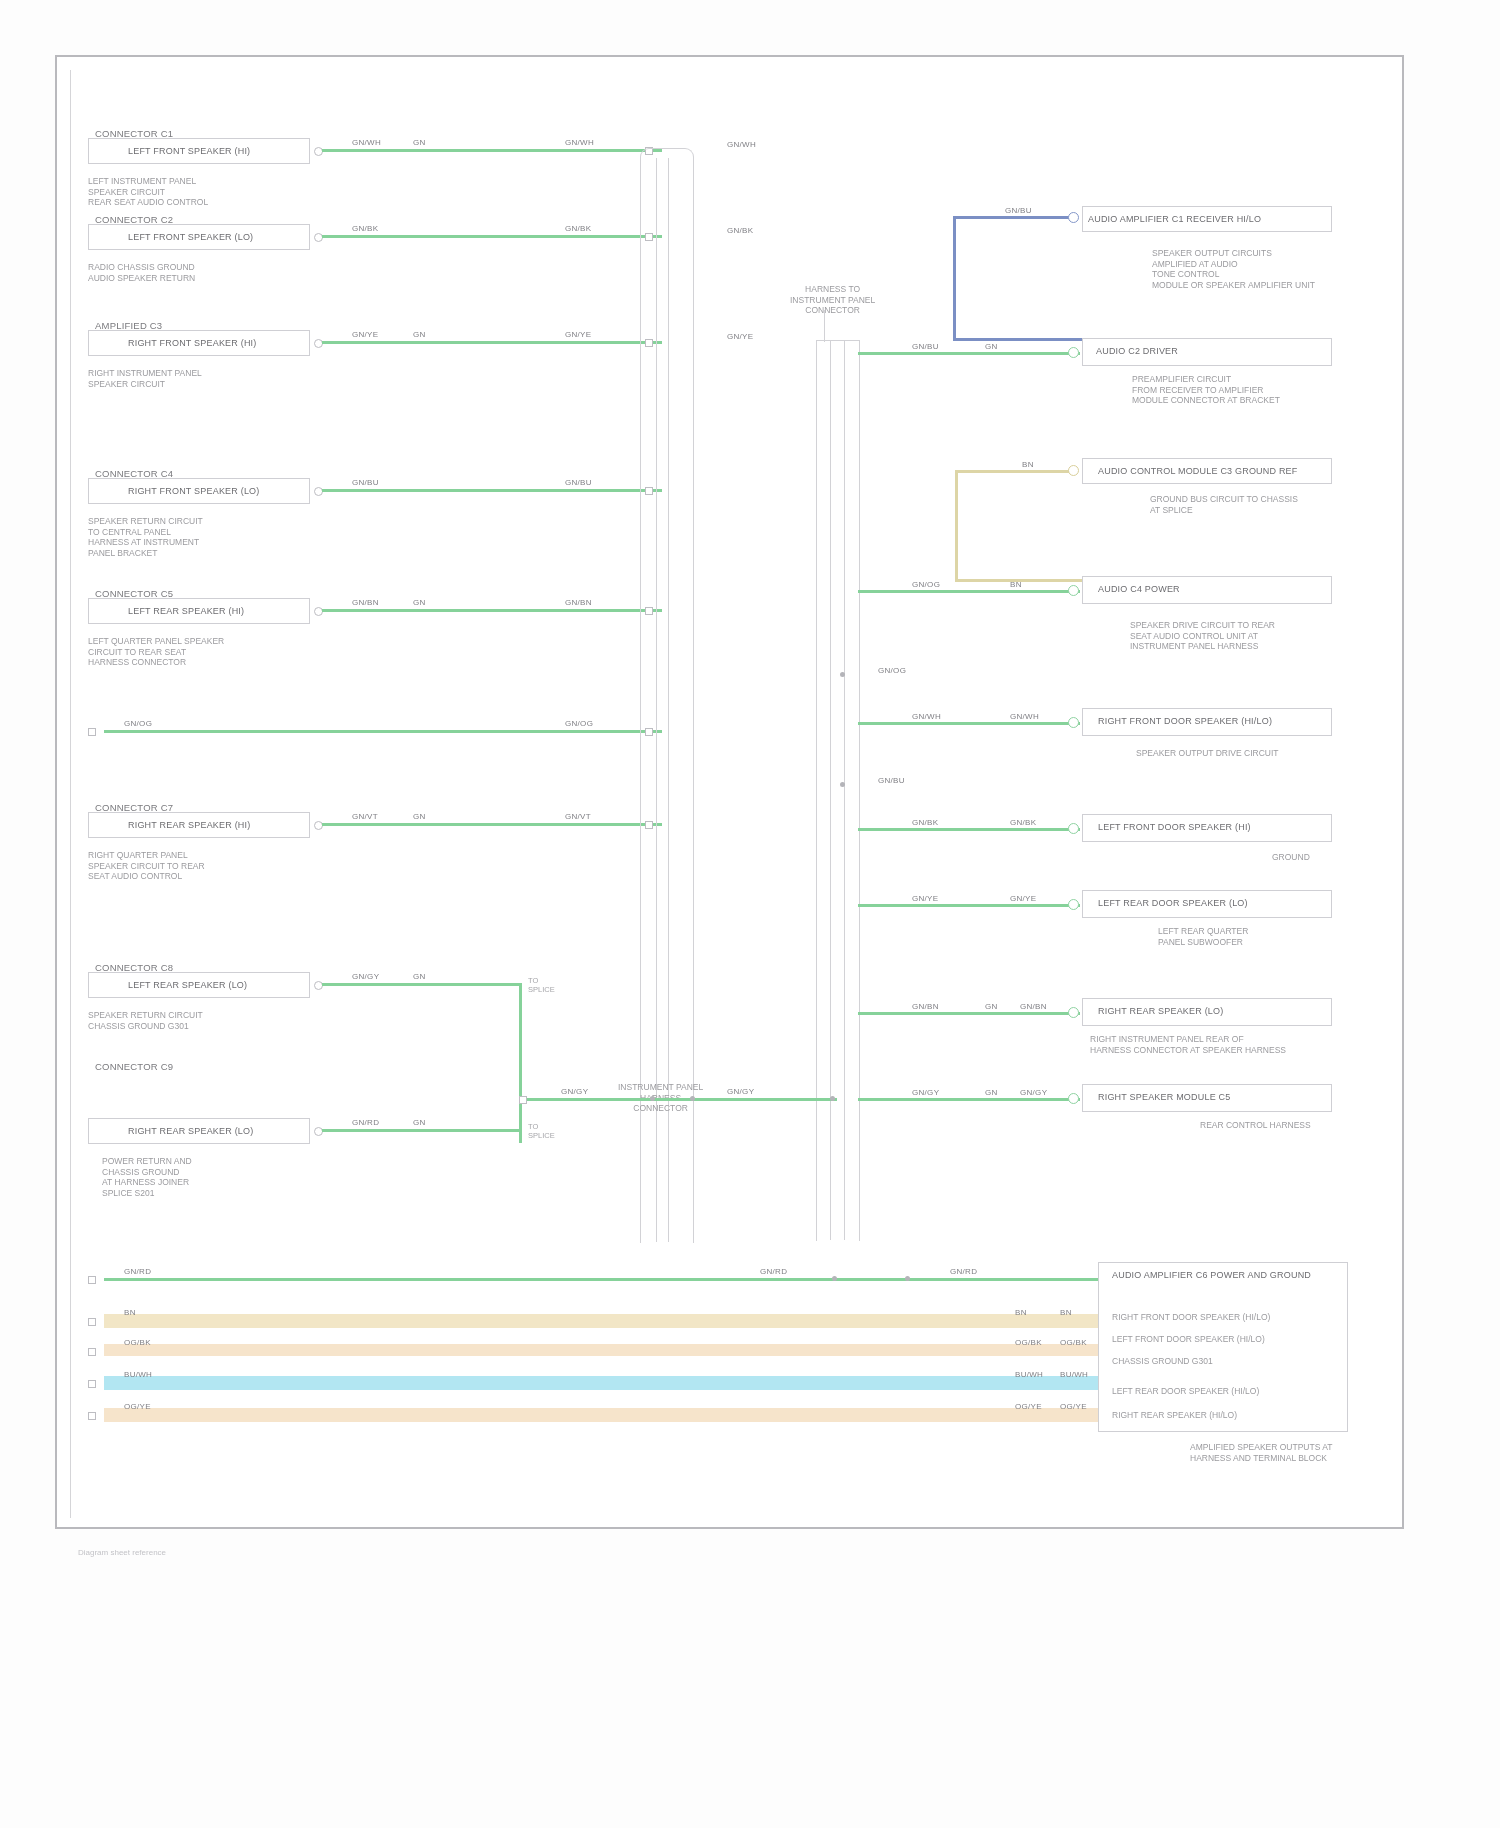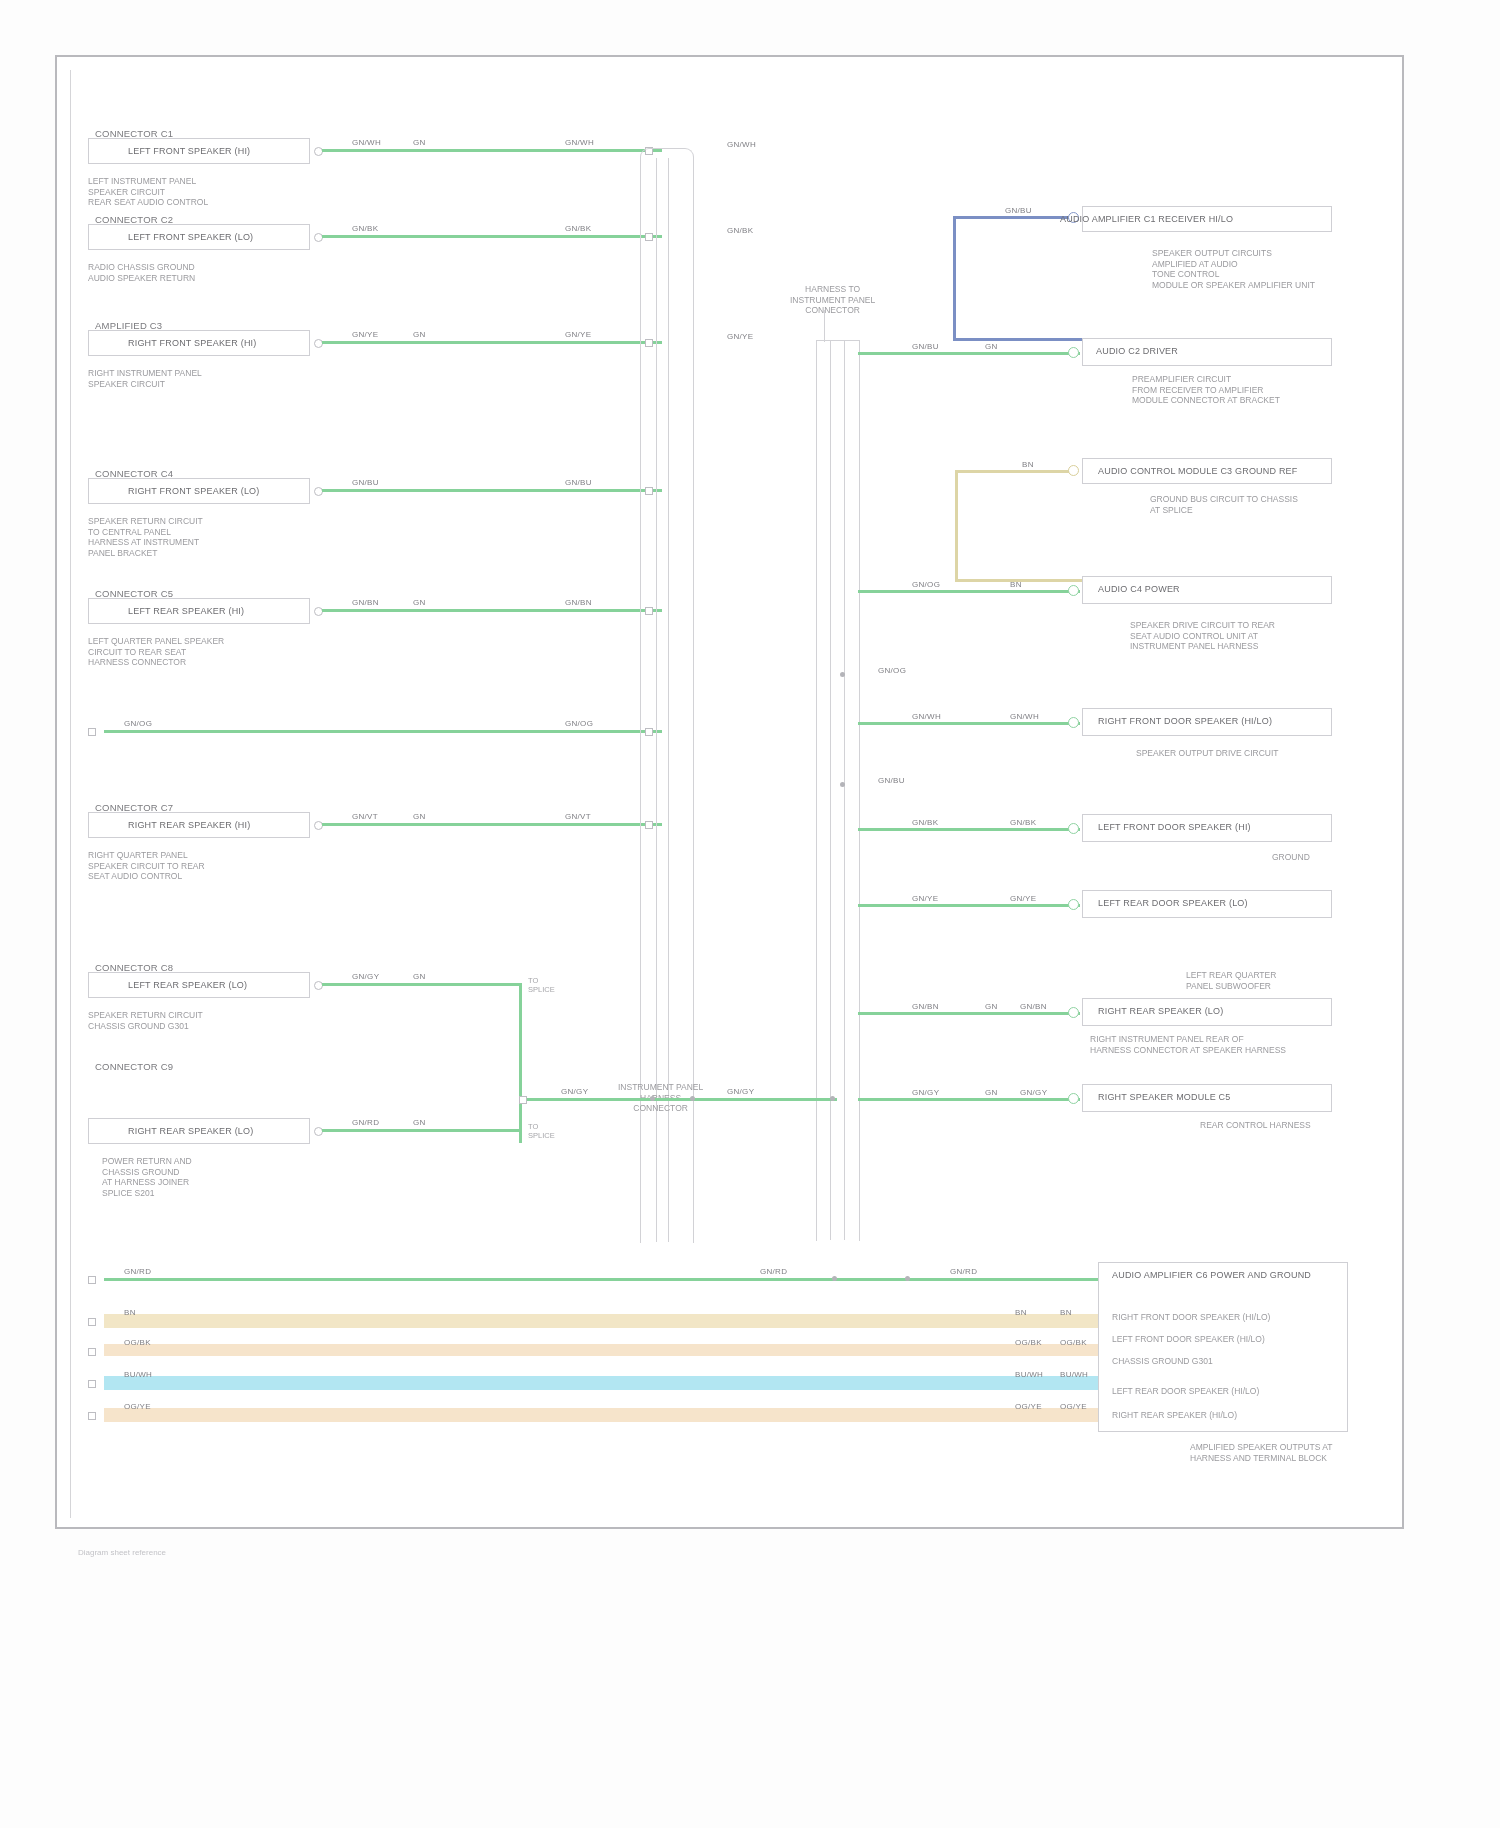--- a/index.html
+++ b/index.html
@@ -230,21 +230,21 @@
   <div class="trunkline" style="left:844px;top:340px;height:900px;"></div>
 
   <div class="trunkline" style="left:824px;top:310px;height:32px;"></div>
 
   <div class="wire v blue" style="left:953px;top:216px;height:125px;"></div>
   <div class="wire h blue" style="left:953px;top:216px;width:120px;"></div>
   <div class="wire h blue" style="left:953px;top:338px;width:130px;"></div>
   <div class="wirelbl" style="left:1005px;top:206px;">GN/BU</div>
   <div class="splice blue" style="left:1068px;top:212px;"></div>
   <div class="box" style="left:1082px;top:206px;width:250px;height:26px;"></div>
-  <div class="boxlabel dark" style="left:1060px;top:214px;">AUDIO AMPLIFIER C1 RECEIVER HI/LO</div>
+  <div class="boxlabel dark" style="left:1088px;top:214px;">AUDIO AMPLIFIER C1 RECEIVER HI/LO</div>
   <div class="subtext" style="left:1152px;top:248px;">SPEAKER OUTPUT CIRCUITS
 AMPLIFIED AT AUDIO
 TONE CONTROL
 MODULE OR SPEAKER AMPLIFIER UNIT</div>
 
   <div class="wire h green" style="left:858px;top:352px;width:222px;"></div>
   <div class="wirelbl" style="left:912px;top:342px;">GN/BU</div>
   <div class="wirelbl" style="left:985px;top:342px;">GN</div>
   <div class="splice" style="left:1068px;top:347px;"></div>
   <div class="box" style="left:1082px;top:338px;width:250px;height:28px;"></div>
@@ -294,21 +294,21 @@
   <div class="box" style="left:1082px;top:814px;width:250px;height:28px;"></div>
   <div class="boxlabel dark" style="left:1098px;top:822px;">LEFT FRONT DOOR SPEAKER (HI)</div>
   <div class="subtext" style="left:1272px;top:852px;">GROUND</div>
 
   <div class="wire h green" style="left:858px;top:904px;width:222px;"></div>
   <div class="wirelbl" style="left:912px;top:894px;">GN/YE</div>
   <div class="wirelbl" style="left:1010px;top:894px;">GN/YE</div>
   <div class="splice" style="left:1068px;top:899px;"></div>
   <div class="box" style="left:1082px;top:890px;width:250px;height:28px;"></div>
   <div class="boxlabel dark" style="left:1098px;top:898px;">LEFT REAR DOOR SPEAKER (LO)</div>
-  <div class="subtext" style="left:1186px;top:926px;margin-top:44px;">LEFT REAR QUARTER
+  <div class="subtext" style="left:1158px;top:926px;">LEFT REAR QUARTER
 PANEL SUBWOOFER</div>
 
   <div class="wire h green" style="left:858px;top:1012px;width:222px;"></div>
   <div class="wirelbl" style="left:912px;top:1002px;">GN/BN</div>
   <div class="wirelbl" style="left:985px;top:1002px;">GN</div>
   <div class="wirelbl" style="left:1020px;top:1002px;">GN/BN</div>
   <div class="splice" style="left:1068px;top:1007px;"></div>
   <div class="box" style="left:1082px;top:998px;width:250px;height:28px;"></div>
   <div class="boxlabel dark" style="left:1098px;top:1006px;">RIGHT REAR SPEAKER (LO)</div>
   <div class="subtext" style="left:1090px;top:1034px;">RIGHT INSTRUMENT PANEL REAR OF

